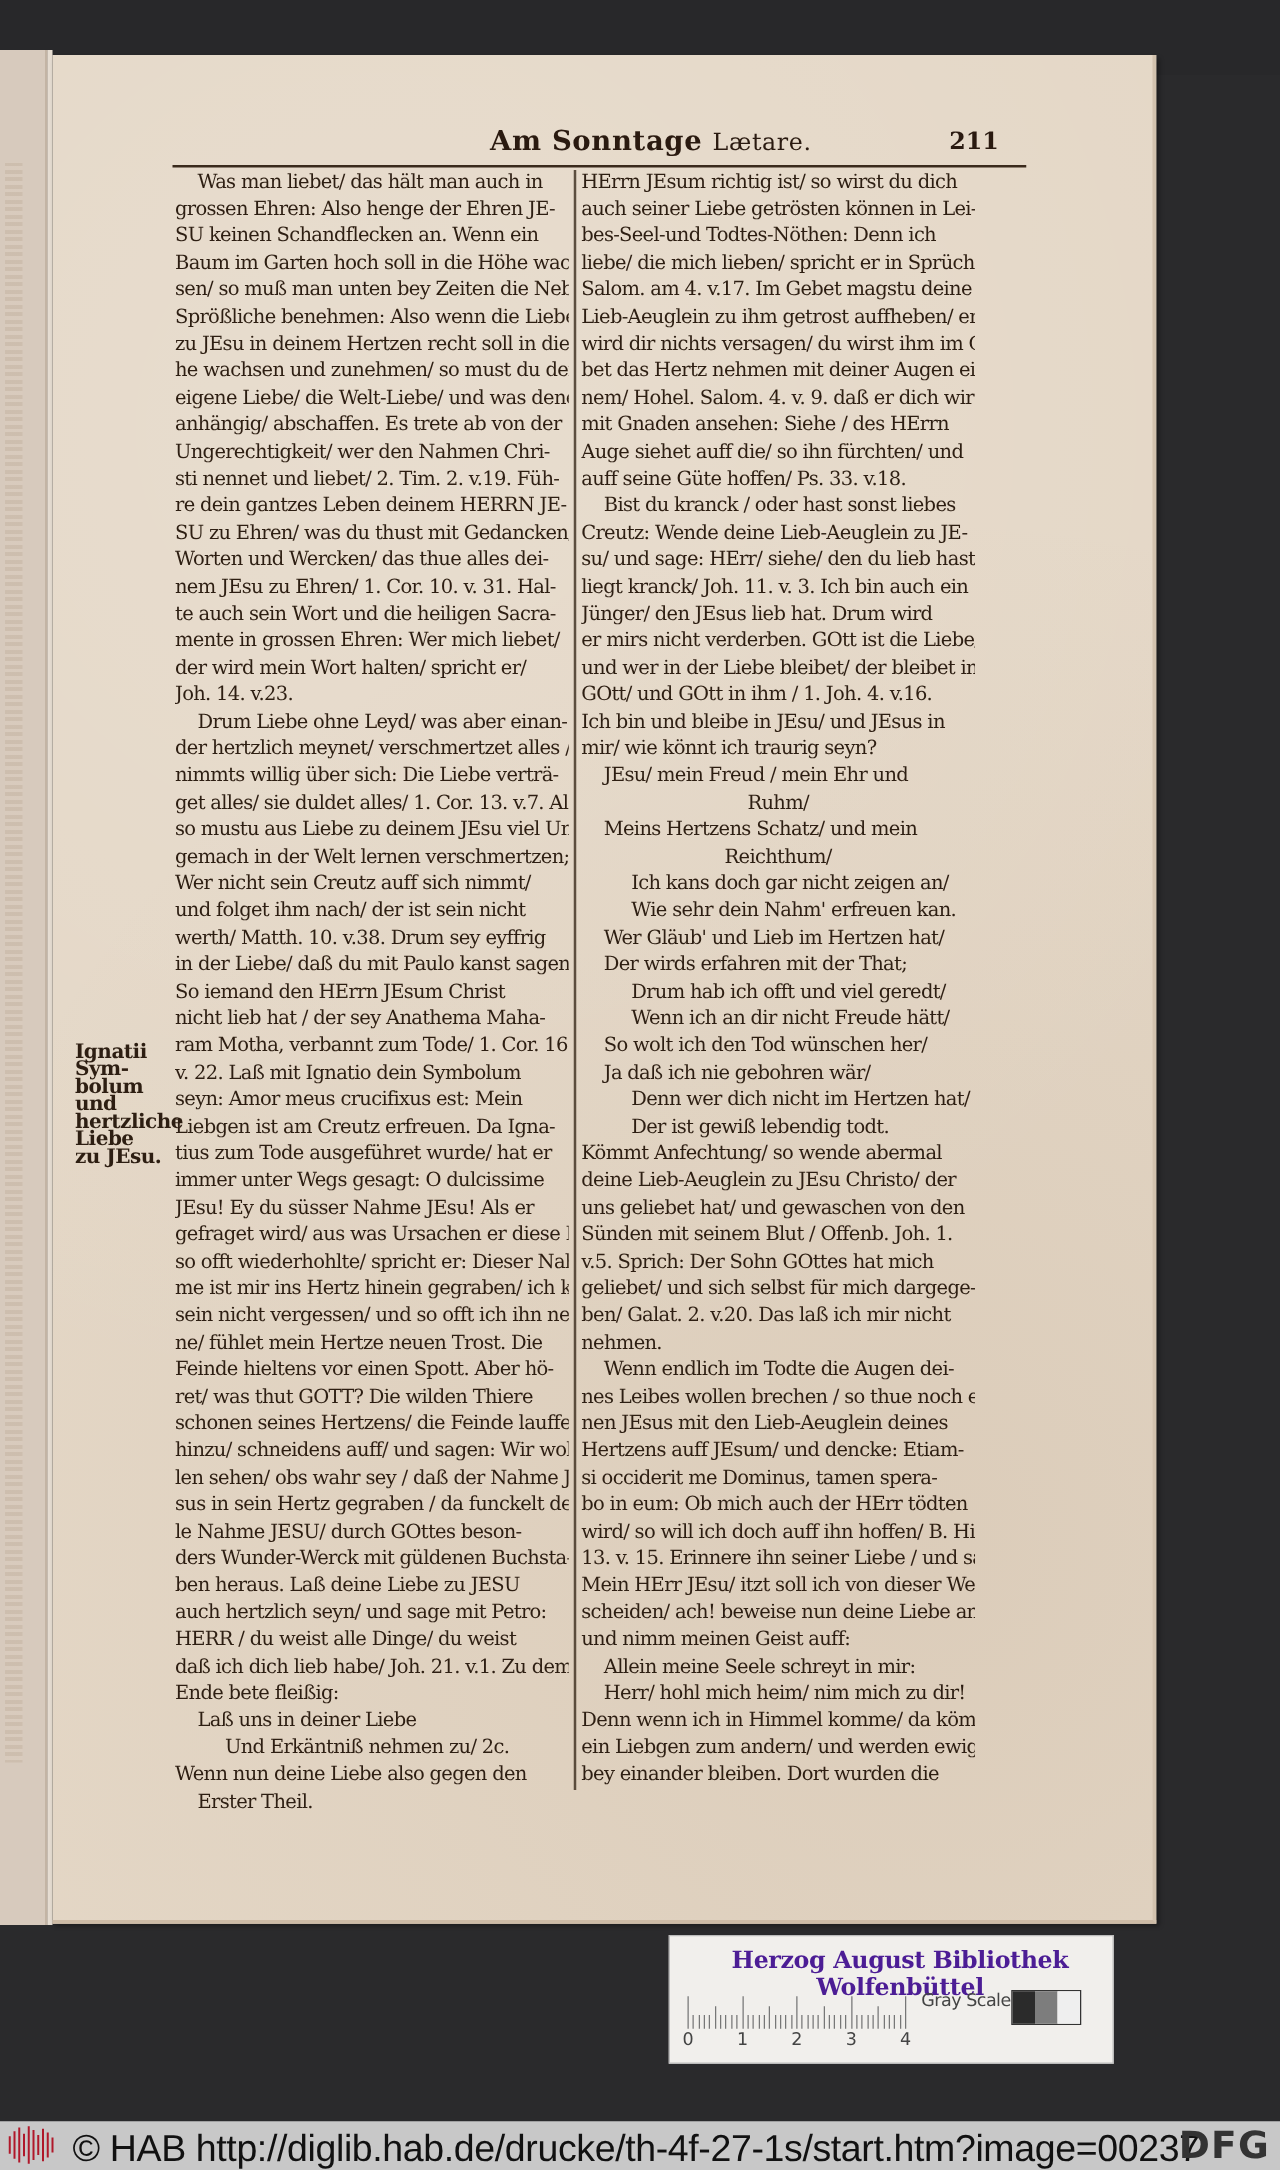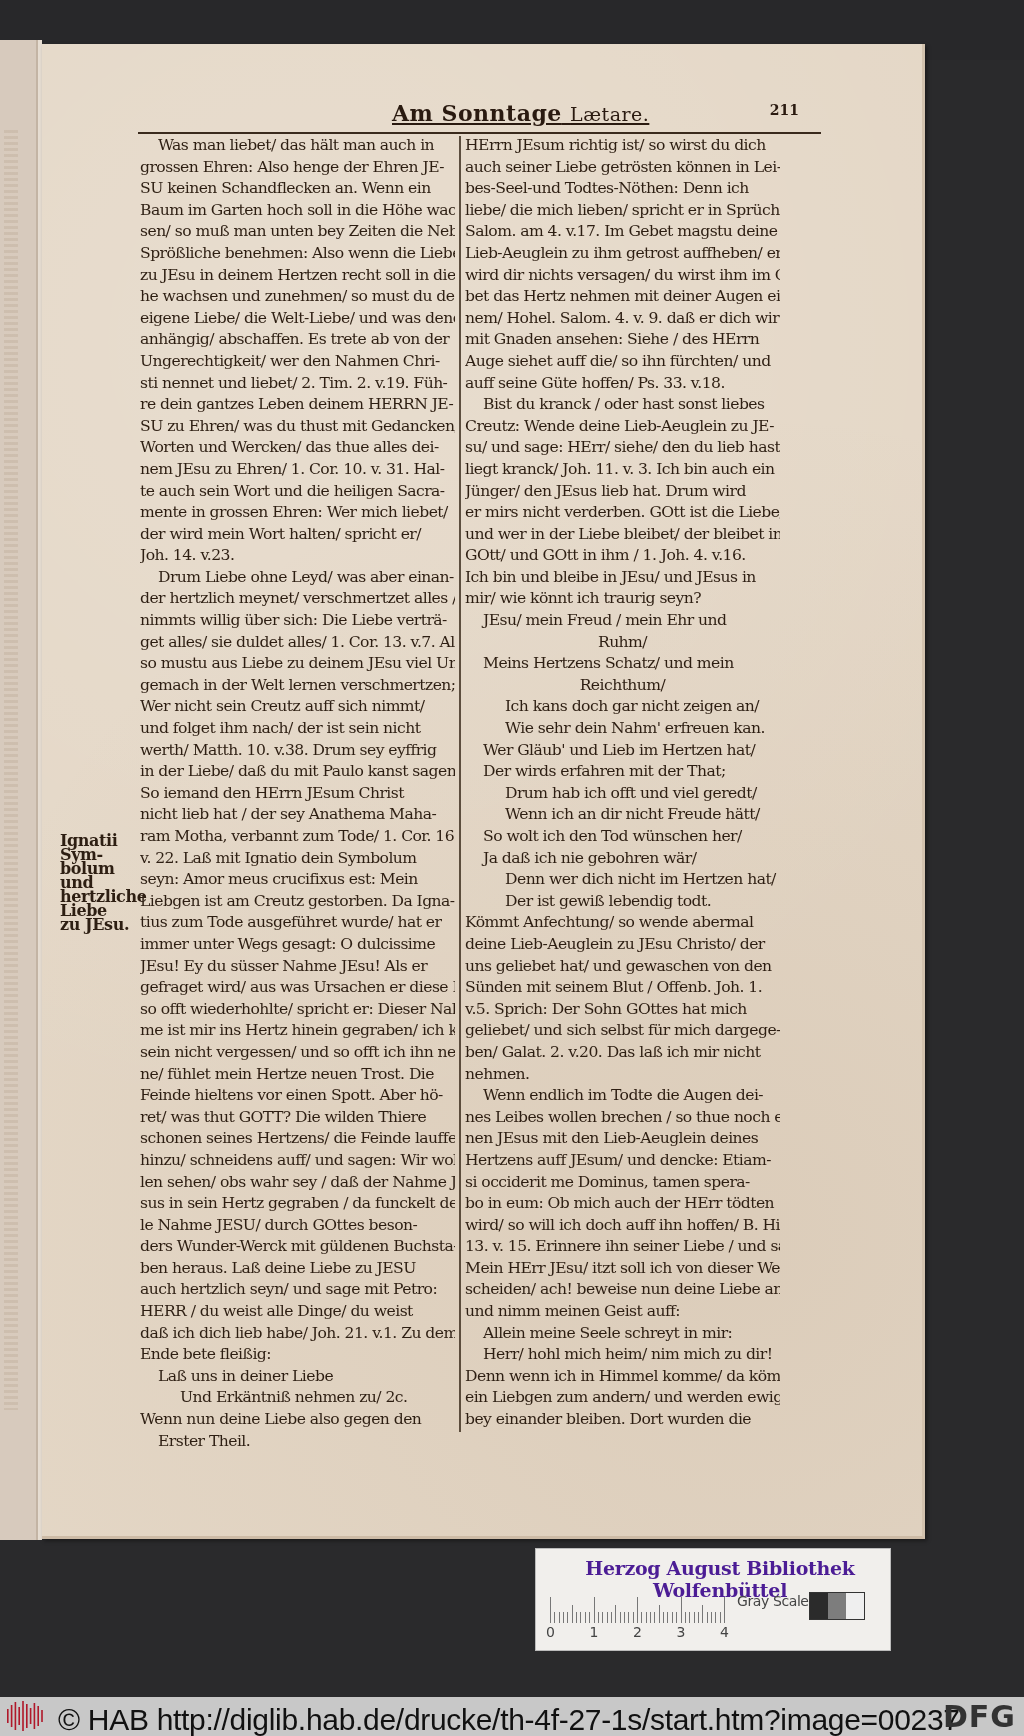--- a/index.html
+++ b/index.html
@@ -5,23 +5,23 @@
   html, body { margin:0; padding:0; }
   body { width:1024px; height:1736px; position:relative; overflow:hidden; background:#2a2a2c; font-family:"DejaVu Serif", serif; }
   .bg-top { position:absolute; left:0; top:0; width:1024px; height:60px; background:#28282a; }
   .left-strip { position:absolute; left:0; top:40px; width:36px; height:1500px; background:#d7cabd; border-right:2px solid #c3b4a4; }
   .left-strip-inner { position:absolute; left:4px; top:90px; width:14px; height:1280px; background:repeating-linear-gradient(#c9b9a8 0 3px,#d9cbbd 3px 6px); opacity:.7; }
   .gutter-line { position:absolute; left:38px; top:40px; width:4px; height:1500px; background:#e6ddd2; }
   .page { position:absolute; left:42px; top:44px; width:880px; height:1492px; background:#e4d7c6;
           background-image: radial-gradient(circle at 30% 20%, rgba(255,255,255,.15), transparent 60%), radial-gradient(circle at 80% 80%, rgba(160,130,100,.12), transparent 60%);
           border-right:3px solid #d2c2ae; border-bottom:3px solid #cdbba6; box-shadow: 2px 2px 4px rgba(0,0,0,.4); }
   .header { position:absolute; left:95px; top:52px; width:680px; height:34px; }
-  .header-title { position:absolute; left:255px; top:4px; font-family:"DejaVu Serif", serif; font-weight:bold; font-size:22px; color:#2a1a10; letter-spacing:.5px;text-decoration:underline; }
+  .header-title { position:absolute; left:255px; top:4px; font-family:"DejaVu Serif", serif; font-weight:bold; font-size:22px; color:#2a1a10; letter-spacing:.5px; }
   .header-title .latin { font-weight:normal; font-size:19px; }
-  .page-num { position:absolute; right:18px; top:6px; font-size:14px; font-weight:bold; color:#2a1a10; }
+  .page-num { position:absolute; right:18px; top:6px; font-size:19px; font-weight:bold; color:#2a1a10; }
   .header-rule { position:absolute; left:96px; top:88px; width:683px; height:2px; background:#3a2a1c; }
   .col { position:absolute; top:91px; width:315px; font-family:"DejaVu Serif", serif; font-size:15.6px; line-height:21.6px; color:#2d1e12; letter-spacing:-.55px; }
   .col-left { left:98px; }
   .col-right { left:423px; }
   .col-divider { position:absolute; left:417px; top:92px; width:1.5px; height:1296px; background:#3a2a1c; opacity:.8; }
   .line { white-space:nowrap; overflow:hidden; height:21.6px; }
   .indent1 { padding-left:18px; }
   .indent2 { padding-left:40px; }
   .center { text-align:center; }
   .marginal { position:absolute; left:18px; top:790px; width:80px; font-size:16px; line-height:14px; color:#2d1e12; font-weight:bold; letter-spacing:-.4px; }
@@ -97,21 +97,21 @@
       <div class="line ">gemach in der Welt lernen verschmertzen;</div>
       <div class="line ">Wer nicht sein Creutz auff sich nimmt/</div>
       <div class="line ">und folget ihm nach/  der ist sein nicht</div>
       <div class="line ">werth/ Matth. 10. v.38.  Drum sey eyffrig</div>
       <div class="line ">in der Liebe/ daß du mit Paulo kanst sagen:</div>
       <div class="line ">So iemand den HErrn JEsum Christ</div>
       <div class="line ">nicht lieb hat / der sey Anathema Maha-</div>
       <div class="line ">ram Motha, verbannt zum Tode/ 1. Cor. 16.</div>
       <div class="line ">v. 22.   Laß mit Ignatio dein Symbolum</div>
       <div class="line ">seyn: Amor meus crucifixus est: Mein</div>
-      <div class="line ">Liebgen ist am Creutz gestorben.   Da Igna-</div>
+      <div class="line ">Liebgen ist am Creutz erfreuen.   Da Igna-</div>
       <div class="line ">tius zum Tode ausgeführet wurde/ hat er</div>
       <div class="line ">immer unter Wegs gesagt: O dulcissime</div>
       <div class="line ">JEsu! Ey du süsser Nahme JEsu! Als er</div>
       <div class="line ">gefraget wird/ aus was Ursachen er diese Rede</div>
       <div class="line ">so offt wiederhohlte/ spricht er: Dieser Nah-</div>
       <div class="line ">me ist mir ins Hertz hinein gegraben/ ich kan</div>
       <div class="line ">sein nicht vergessen/  und so offt ich ihn nen-</div>
       <div class="line ">ne/ fühlet mein Hertze neuen Trost.   Die</div>
       <div class="line ">Feinde hieltens vor einen Spott.   Aber hö-</div>
       <div class="line ">ret/ was thut GOTT? Die wilden Thiere</div>

